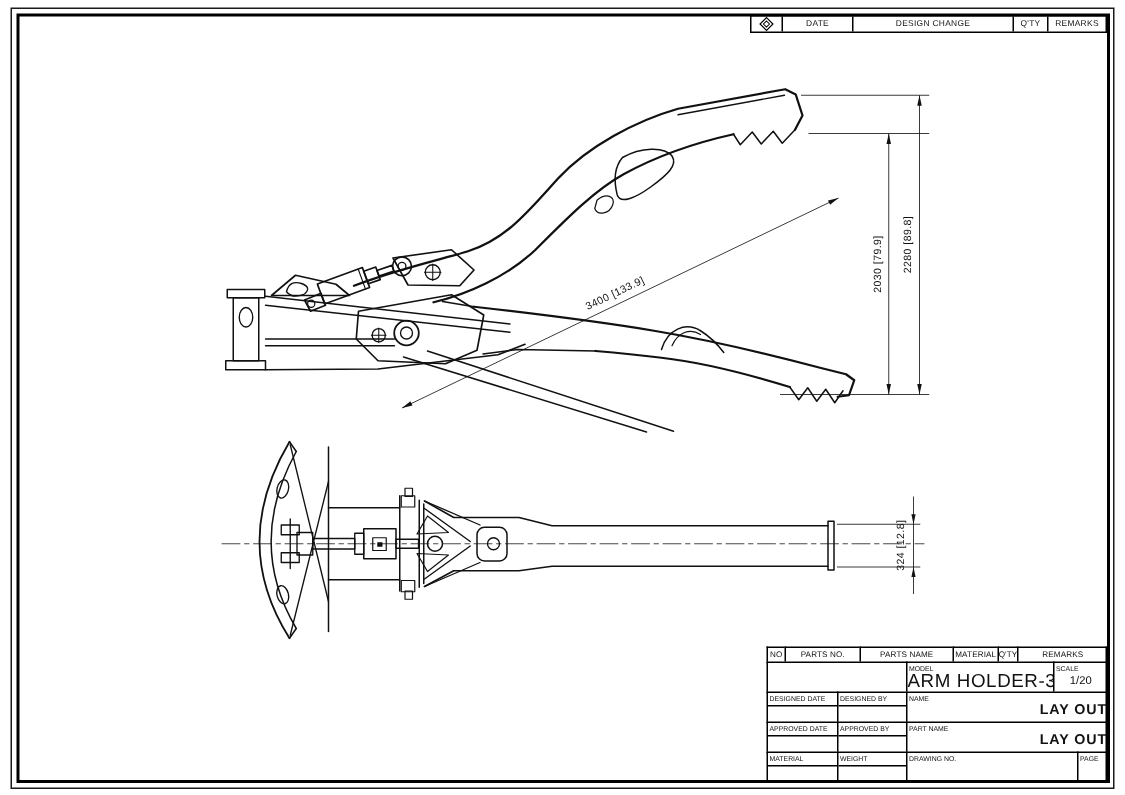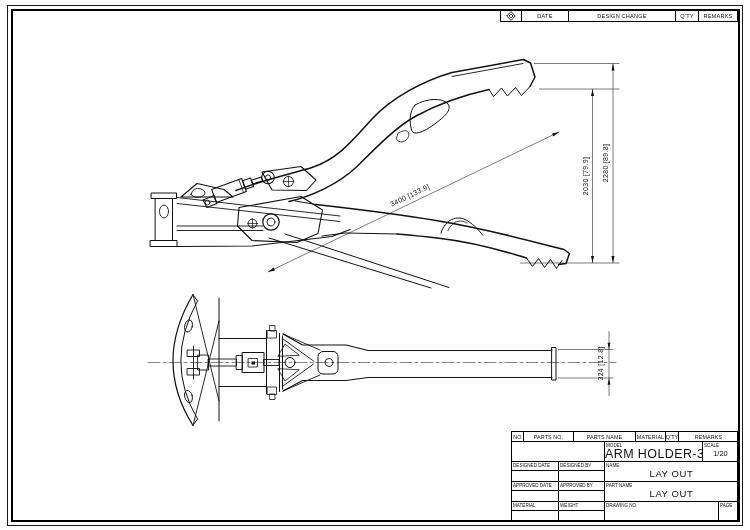--- a/index.html
+++ b/index.html
@@ -21,21 +21,21 @@
   .title-block{position:absolute;left:511px;top:431px;width:227px;height:90px;
                border-right:1px solid #000;border-bottom:1px solid #000;box-sizing:border-box;}
   .tb-cell{position:absolute;box-sizing:border-box;border-left:1px solid #000;border-top:1px solid #000;
            overflow:hidden;}
   .tb-head{display:flex;align-items:center;justify-content:center;font-size:5.4px;letter-spacing:.1px;white-space:nowrap;}
   .tb-lab{position:absolute;left:1px;top:0.5px;font-size:4.6px;letter-spacing:0;white-space:nowrap;}
   .tb-sub{position:absolute;left:-1px;right:-1px;top:8px;border-top:1px solid #000;}
   .tb-model-val{position:absolute;left:0;right:0;top:5px;text-align:center;
                 font-size:12.5px;letter-spacing:.4px;white-space:nowrap;}
   .tb-scale-val{position:absolute;left:0;right:0;top:7px;text-align:center;font-size:7.5px;}
-  .tb-big-val{position:absolute;left:0;right:0;top:6px;text-align:center;font-size:9.5px;letter-spacing:.6px;}
+  .tb-big-val{position:absolute;left:0;right:0;top:6px;text-align:right;font-size:9.5px;letter-spacing:.6px;font-weight:bold;}
   .note{position:absolute;left:27px;top:482px;font-size:9.5px;letter-spacing:.15px;color:#111;white-space:nowrap;}
 </style>
 </head>
 <body>
 
 <div class="sheet">
   <div class="outer-border"></div>
   <div class="inner-border"></div>
 
   <svg class="drawing-svg" width="750" height="530" viewBox="0 0 750 530">

